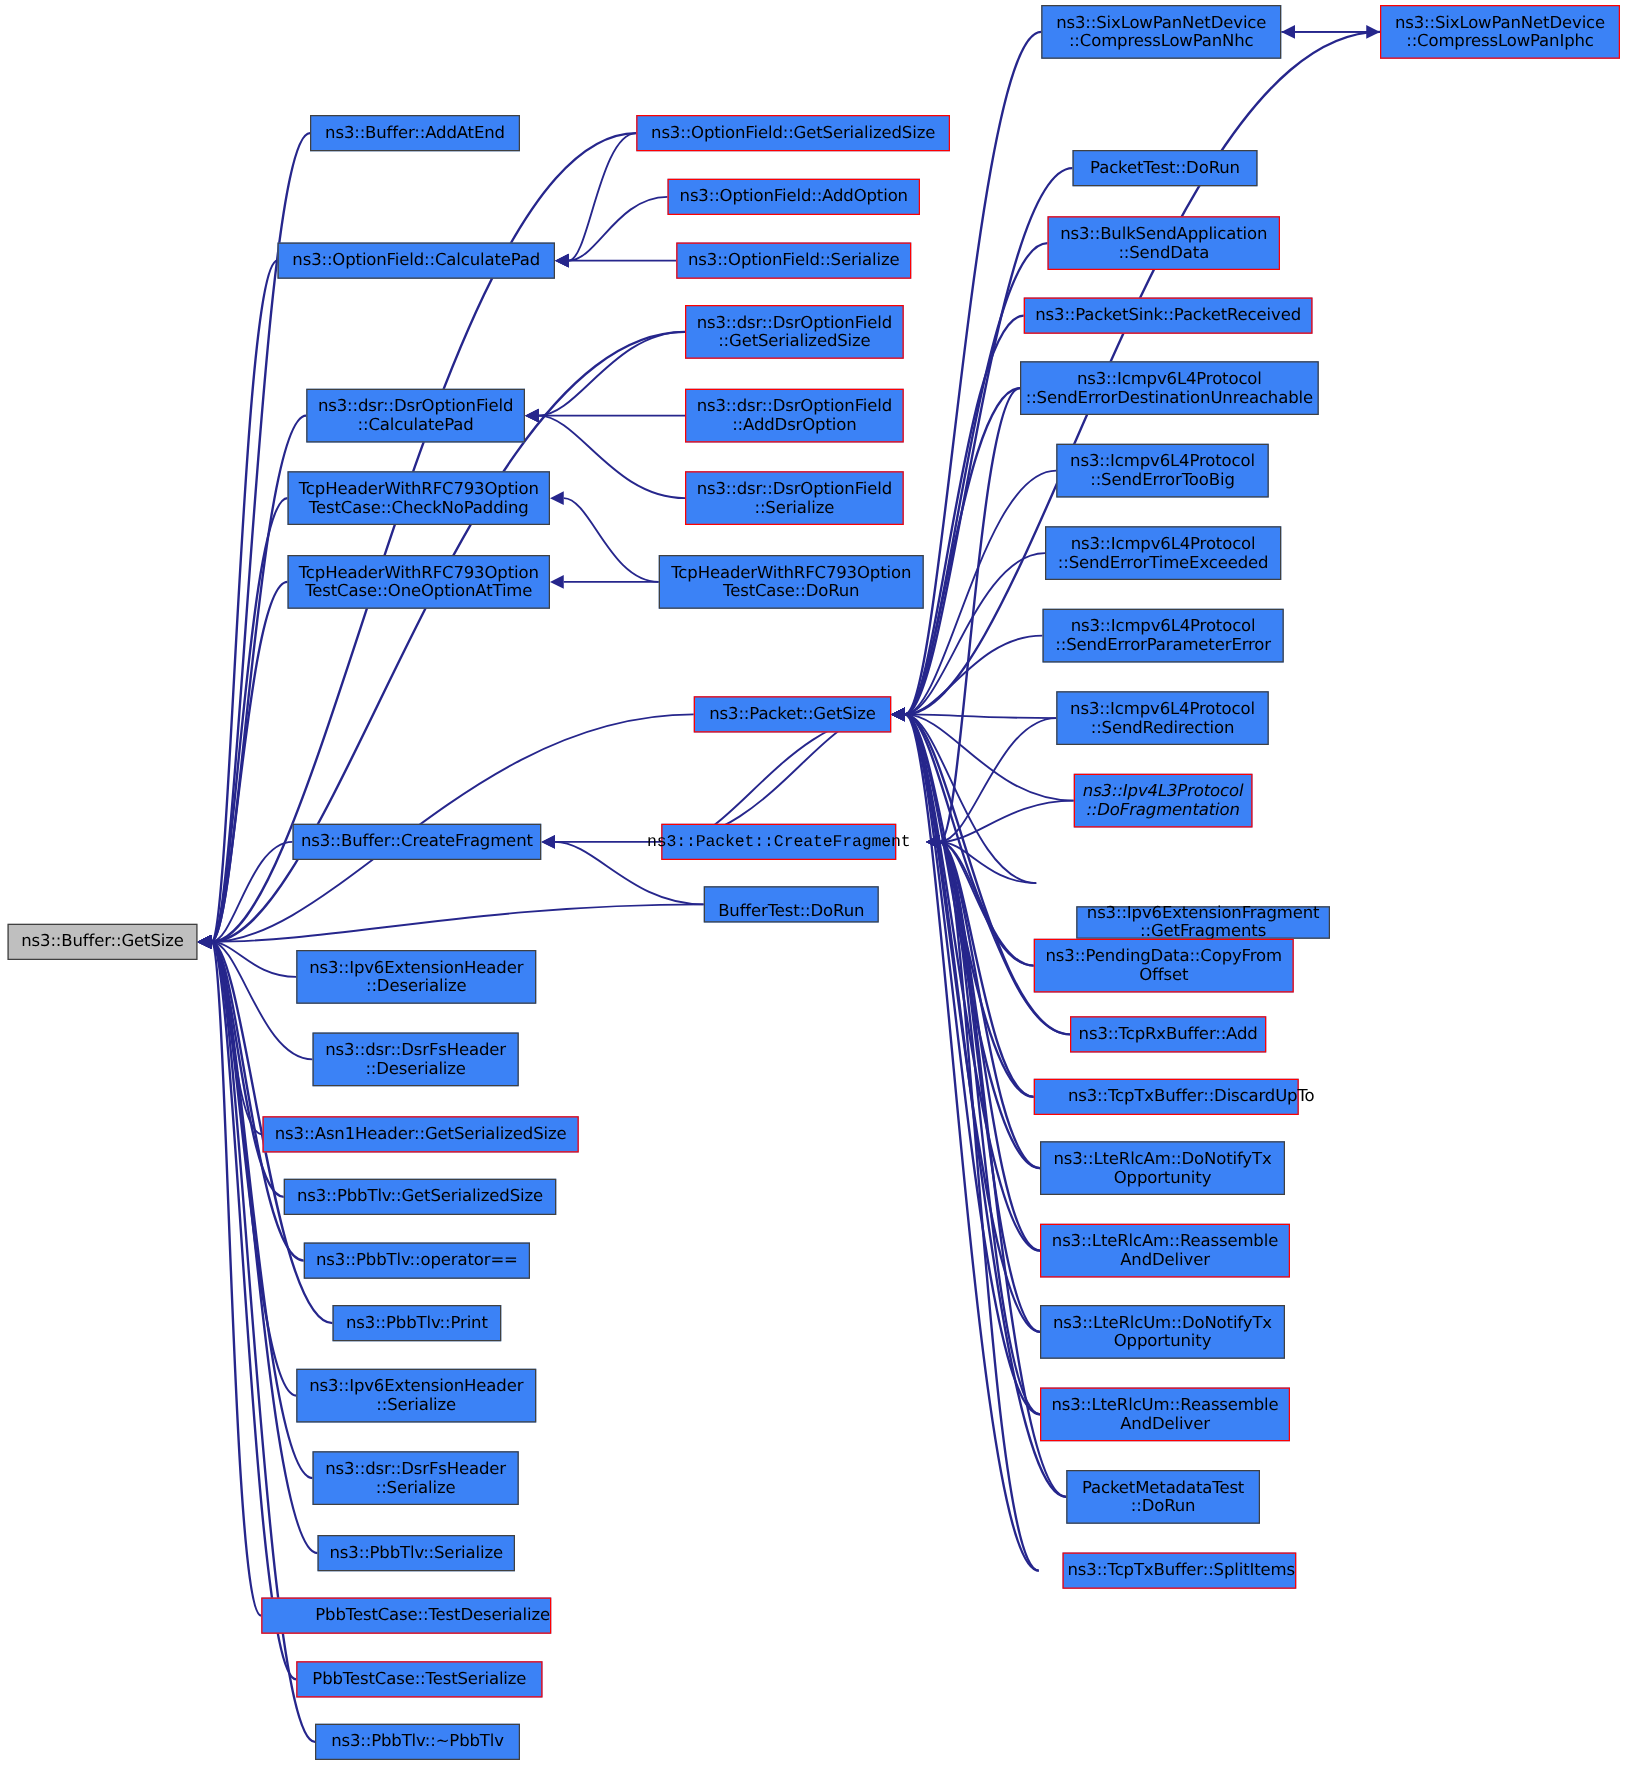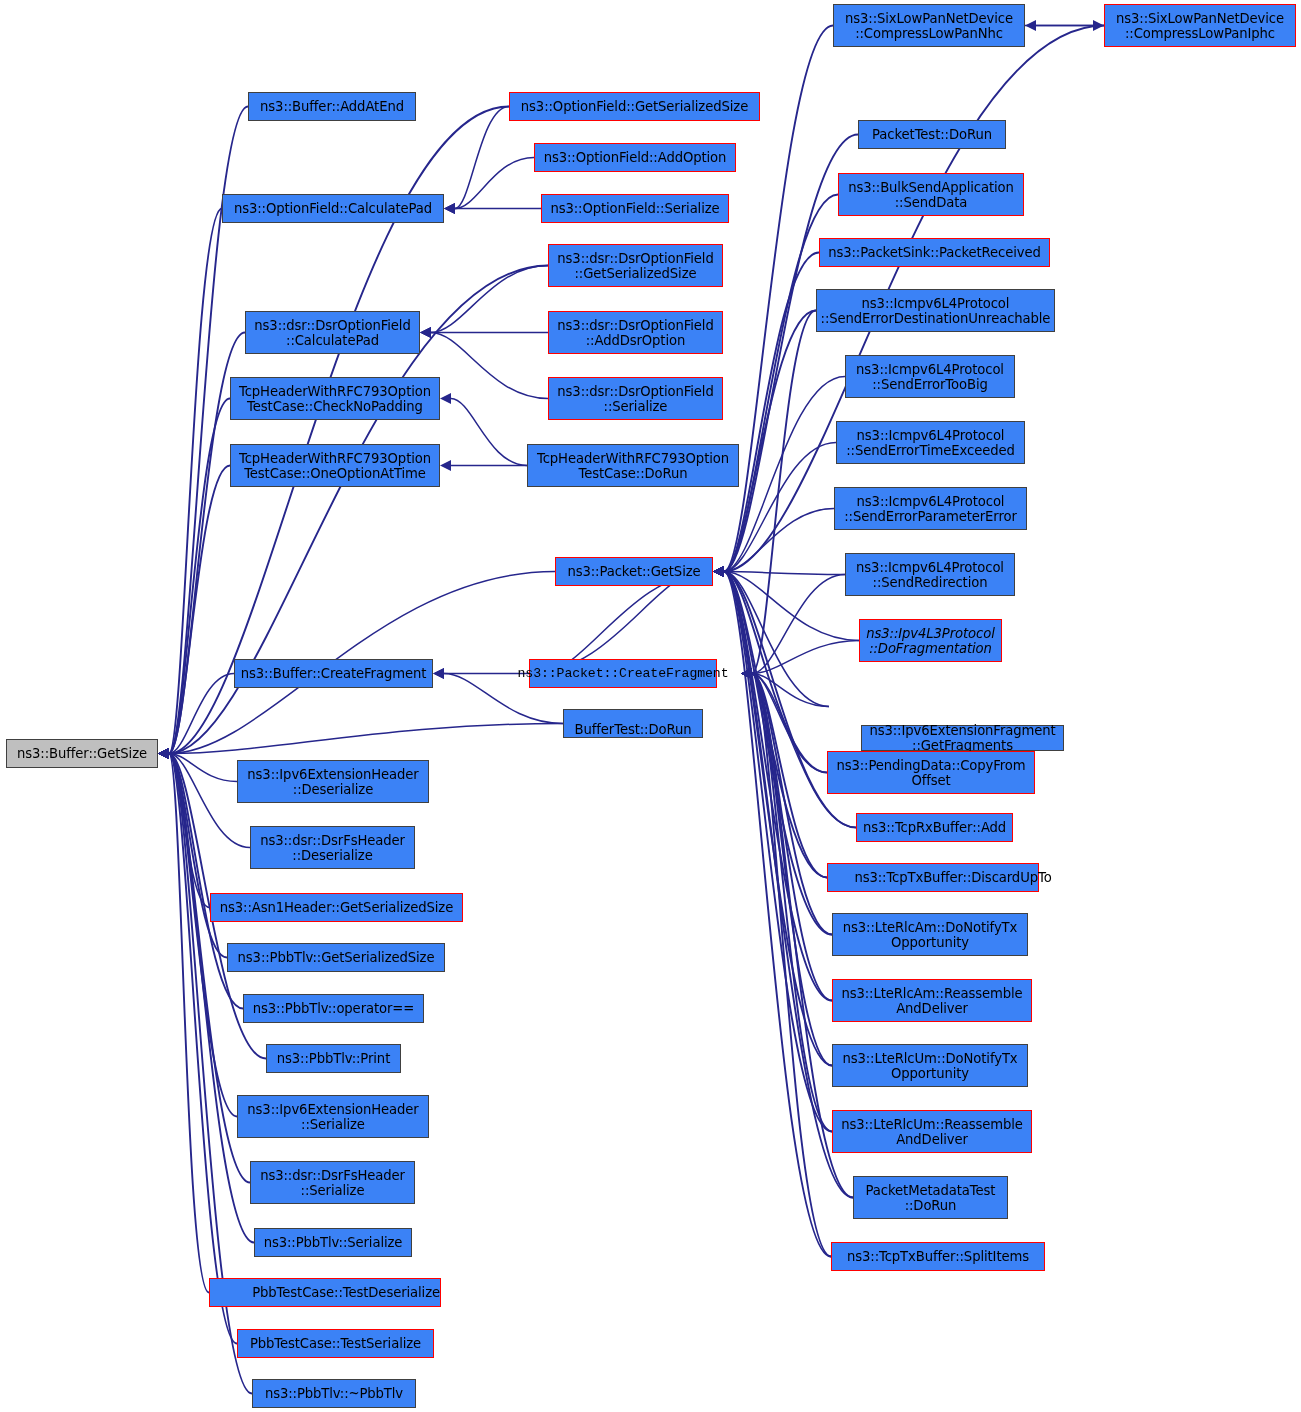--- a/index.html
+++ b/index.html
@@ -263,15 +263,15 @@
       <div class="node" style="left: 832px; top: 913px; width: 196px; height: 43px;"><span class="node-label">ns3::LteRlcAm::DoNotifyTx
 Opportunity</span></div>
       <div class="node red" style="left: 832px; top: 979px; width: 200px; height: 43px;"><span class="node-label">ns3::LteRlcAm::Reassemble
 AndDeliver</span></div>
       <div class="node" style="left: 832px; top: 1044px; width: 196px; height: 43px;"><span class="node-label">ns3::LteRlcUm::DoNotifyTx
 Opportunity</span></div>
       <div class="node red" style="left: 832px; top: 1110px; width: 200px; height: 43px;"><span class="node-label">ns3::LteRlcUm::Reassemble
 AndDeliver</span></div>
       <div class="node" style="left: 853px; top: 1176px; width: 155px; height: 43px;"><span class="node-label">PacketMetadataTest
 ::DoRun</span></div>
-      <div class="node red" style="left: 831px; top: 1242px; width: 214px; height: 29px;"><span class="node-label">ns3::TcpTxBuffer::SplitItems</span></div>
+      <div class="node red" style="left: 850px; top: 1242px; width: 187px; height: 29px; justify-content: flex-end;"><span class="node-label">ns3::TcpTxBuffer::SplitItems</span></div>
     </div>
 </div>
 
 </body></html>

